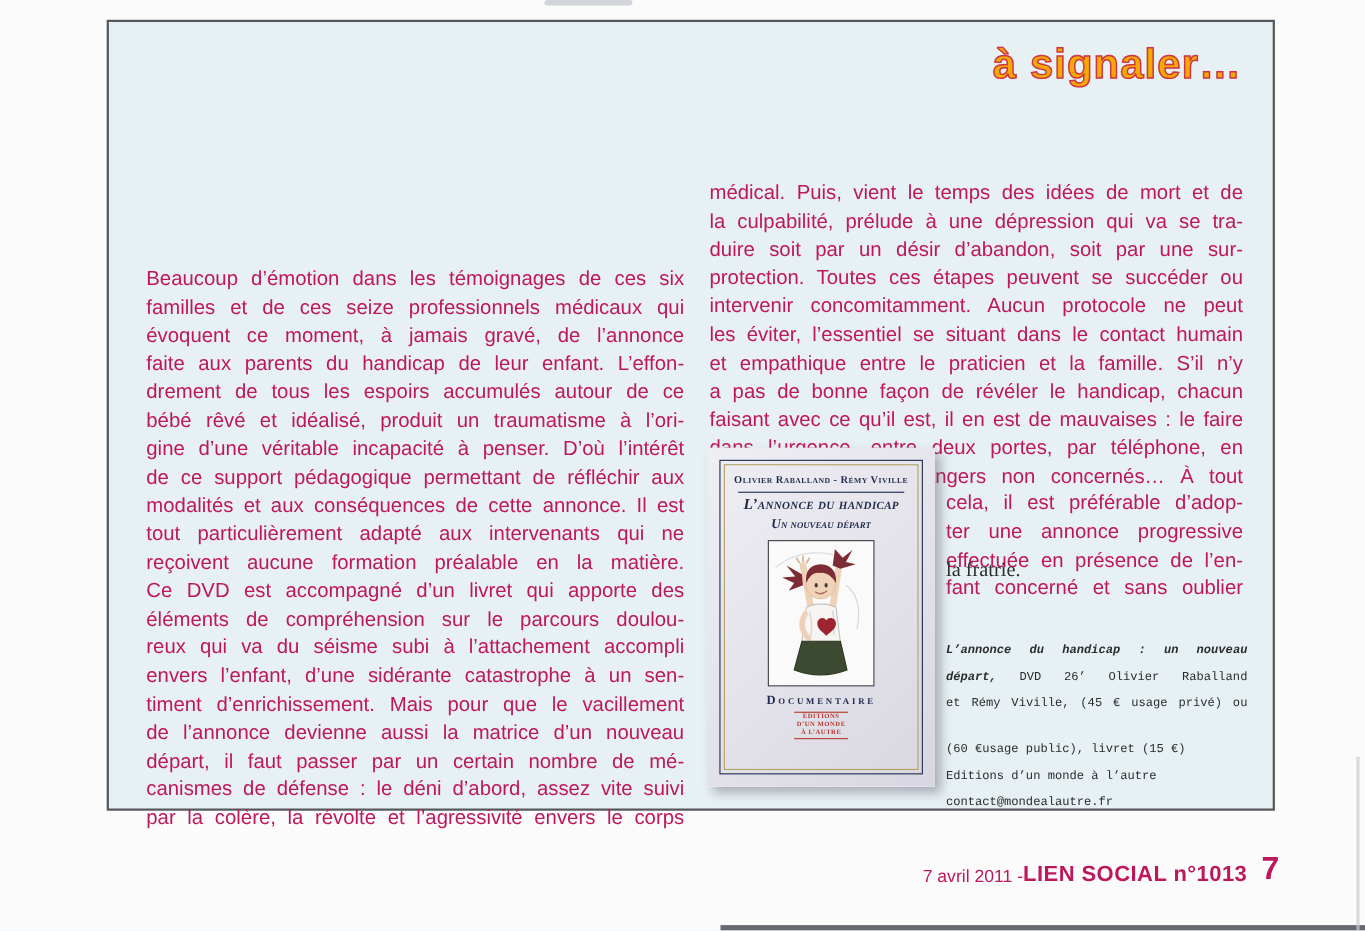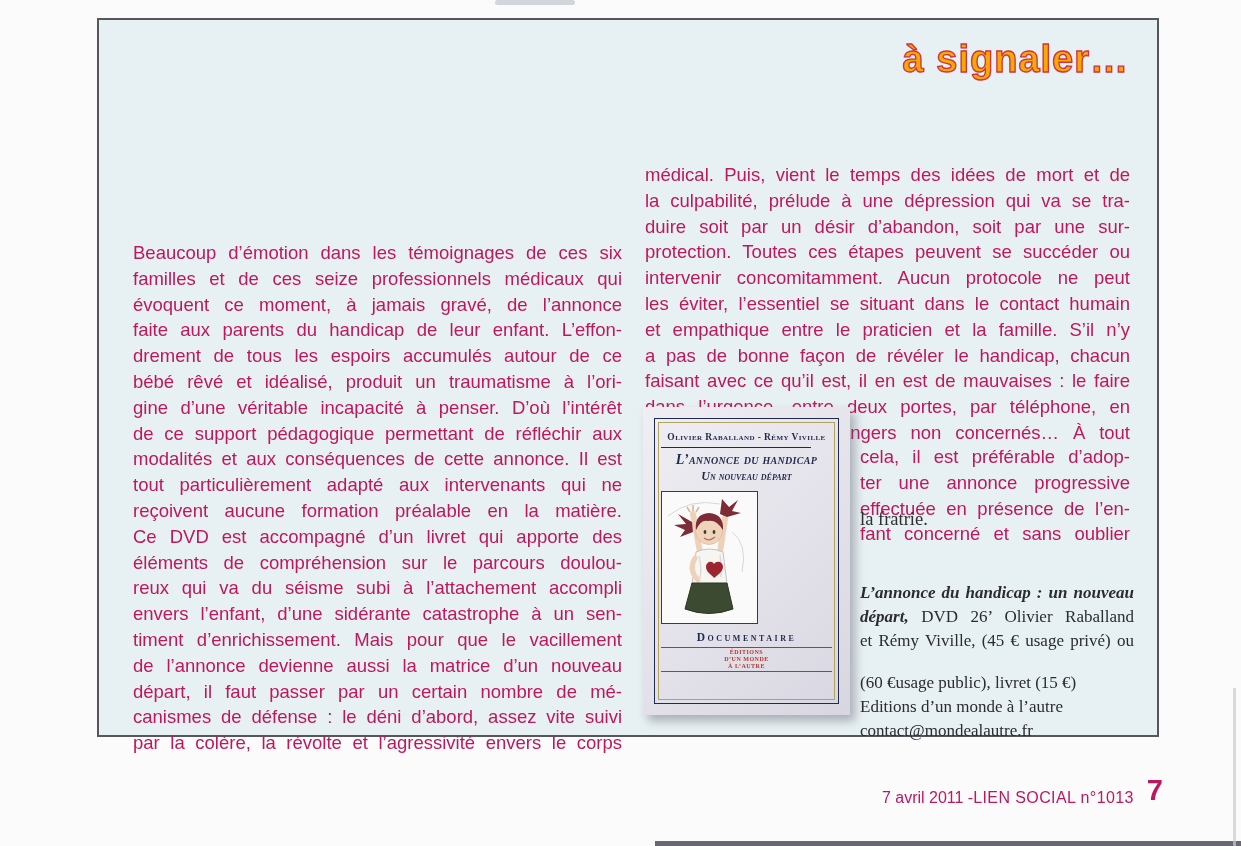--- a/index.html
+++ b/index.html
@@ -30,50 +30,50 @@
   .right-col-wrap { left:860px; top:404px; width:270px; }
   .right-col-last { left:860px; top:507px; width:270px; }
 
   
   .dvd { position:absolute; left:643px; top:407px; width:207px; height:308px;
          background:linear-gradient(135deg,#efeef3 0%,#e3e2ea 55%,#d8d7e1 100%);
          box-shadow:5px 6px 9px rgba(80,80,100,.4); }
   .dvd-frame  { position:absolute; inset:11px; border:1.5px solid #1e2a4e; }
   .dvd-frame2 { position:absolute; inset:15px; border:1px solid #b3a25e; }
   .dvd-content { position:absolute; inset:18px; display:flex; flex-direction:column;
-                 text-align:center; color:#1f2a4d;
+                 align-items:center; text-align:center; color:#1f2a4d;
                  font-family:"Liberation Serif", serif; }
   .dvd-authors { margin-top:7px; font-size:9.5px; font-weight:bold;
                  font-variant:small-caps; letter-spacing:.4px; }
   .dvd-rule { width:88%; border-top:1.2px solid #1f2a4d; margin:5px 0 4px; }
   .dvd-title { font-size:14px; font-weight:bold; font-variant:small-caps; letter-spacing:.3px;font-style:italic; }
   .dvd-sub   { font-size:12px; font-weight:bold; font-style:italic;
                font-variant:small-caps; margin-top:1px; }
   .dvd-illo  { margin-top:7px; width:97px; height:133px; border:1px solid #3a3a46;
                background:#fbfafa; }
   .dvd-genre { margin-top:7px; font-size:11.5px; font-weight:bold;
                font-variant:small-caps; letter-spacing:2.5px; }
   .dvd-pub   { margin-top:4px; font-size:6px; line-height:7px; color:#b5372c;
                font-weight:bold; letter-spacing:.5px; text-transform:uppercase;
                white-space:pre-line; border-bottom:1px solid #b5372c;
                border-top:1px solid #b5372c; padding:1px 2px; }
 
   
   .caption { position:absolute; left:860px; top:581px; width:274px;
-             font-family:Liberation Serif, serif; font-size:17px;
+             font-family:Liberation Mono, monospace; font-size:11px;
              line-height:23.8px; color:#2b2c30; }
   .cap-just { text-align:justify; text-align-last:justify; }
   .cap-bi { font-weight:bold; font-style:italic; }
   .cap-rest { white-space:pre-line;margin-top:19px; }
 
   
   .footer { position:absolute; top:774px; right:78px; display:flex;
             align-items:flex-end; color:#be185d; }
   .footer-date { font-size:16px; }
-  .footer-mag  { font-size:16px; font-weight:normal; letter-spacing:.4px; }
+  .footer-mag  { font-size:20px; font-weight:bold; letter-spacing:.4px; }
   .footer-page { font-size:29px; font-weight:bold; margin-left:13px; }
 
   
   .scan-smudge-top { position:absolute; left:495px; top:0; width:80px; height:5px;
                      background:#aab0bc; opacity:.5; border-radius:3px; }
   .scan-bar-bottom { position:absolute; left:655px; top:841px; width:586px; height:5px;
                      background:#686870; }
   .scan-edge-right { position:absolute; left:1233px; top:688px; width:3px; height:158px;
                      background:#c9ccd4; opacity:.7; }
 </style>

